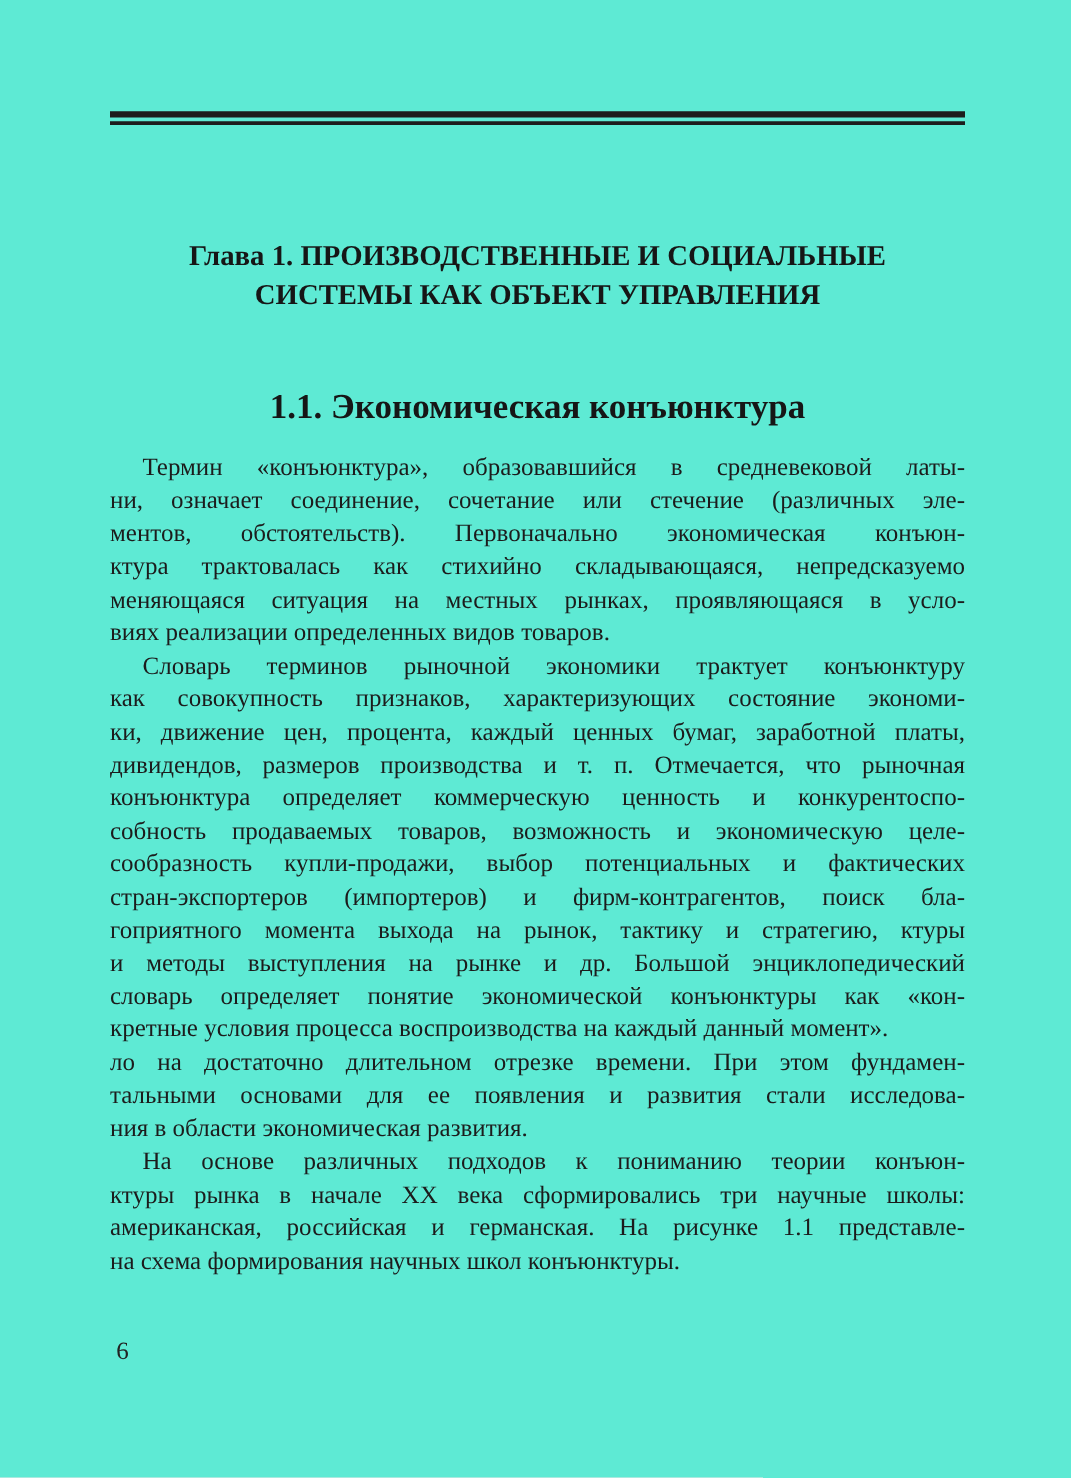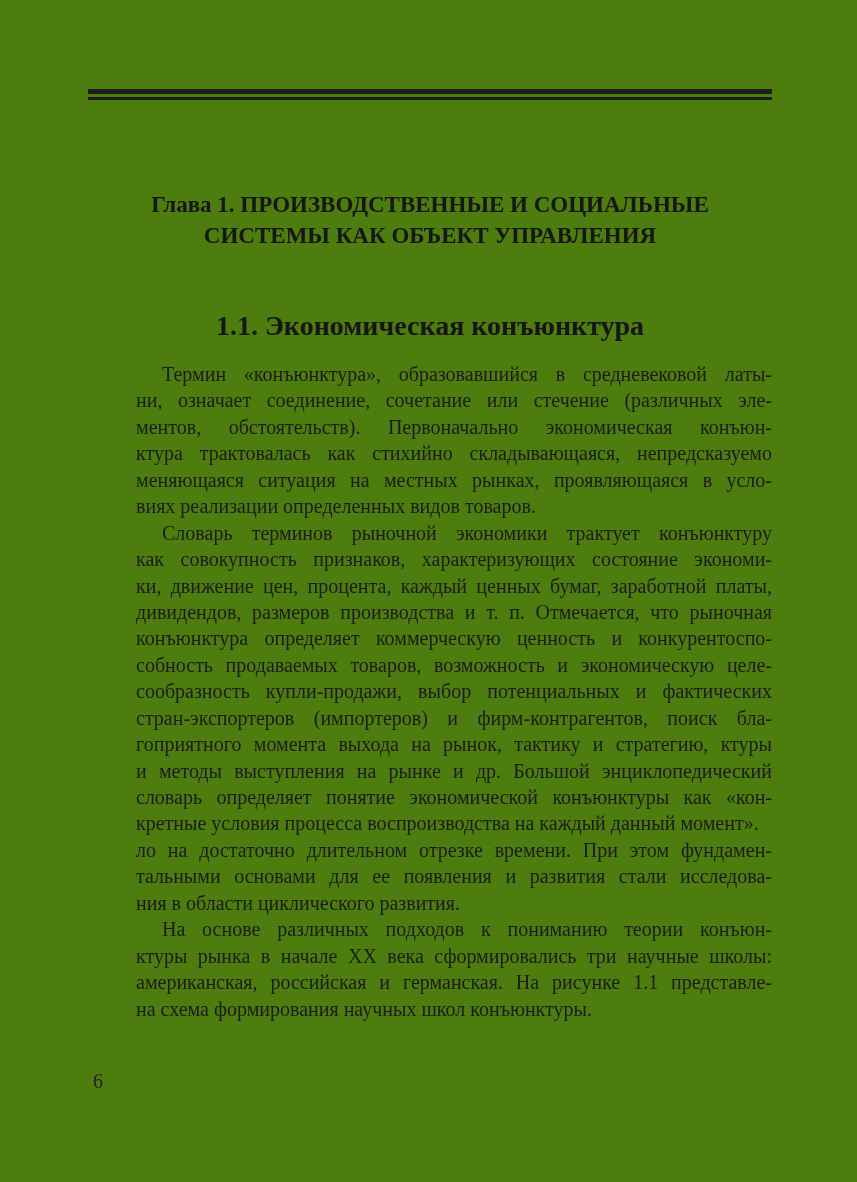--- a/index.html
+++ b/index.html
@@ -4,21 +4,21 @@
 <style>
   html, body {
     margin: 0;
     padding: 0;
     background: #e8e8e8;
   }
   .page {
     position: relative;
     width: 857px;
     height: 1182px;
-    background: #4d7c0f;
+    background: #5eead4;
     overflow: hidden;
     font-family: "Liberation Serif", "DejaVu Serif", serif;
     color: #1c1c1c;
   }
   .top-rules {
     position: absolute;
     left: 88px;
     top: 89px;
     width: 684px;
   }
@@ -65,21 +65,20 @@
     width: 684px;
     font-size: 20px;
   }
   .body-text .line {
     line-height: 26.45px;
     height: 26.45px;
     white-space: nowrap;
     text-align: justify;
     text-align-last: justify;
     overflow: visible;
-    margin-left: 48px;
   }
   .body-text .line.indent {
     padding-left: 26px;
   }
   .body-text .line.last {
     text-align: left;
     text-align-last: left;
   }
   .pagenum {
     position: absolute;
@@ -125,21 +124,21 @@
         <div class="line">сообразность купли-продажи, выбор потенциальных и фактических</div>
         <div class="line">стран-экспортеров (импортеров) и фирм-контрагентов, поиск бла-</div>
         <div class="line">гоприятного момента выхода на рынок, тактику и стратегию, ктуры</div>
         <div class="line">и методы выступления на рынке и др. Большой энциклопедический</div>
         <div class="line">словарь определяет понятие экономической конъюнктуры как «кон-</div>
         <div class="line last">кретные условия процесса воспроизводства на каждый данный момент».</div>
       </div>
       <div>
         <div class="line">ло на достаточно длительном отрезке времени. При этом фундамен-</div>
         <div class="line">тальными основами для ее появления и развития стали исследова-</div>
-        <div class="line last">ния в области циклического развития.</div>
+        <div class="line last">ния в области экономическая развития.</div>
       </div>
       <div>
         <div class="line indent">На основе различных подходов к пониманию теории конъюн-</div>
         <div class="line">ктуры рынка в начале XX века сформировались три научные школы:</div>
         <div class="line">американская, российская и германская. На рисунке 1.1 представле-</div>
         <div class="line last">на схема формирования научных школ конъюнктуры.</div>
       </div>
     </div>
 
   <div class="pagenum">6</div>

